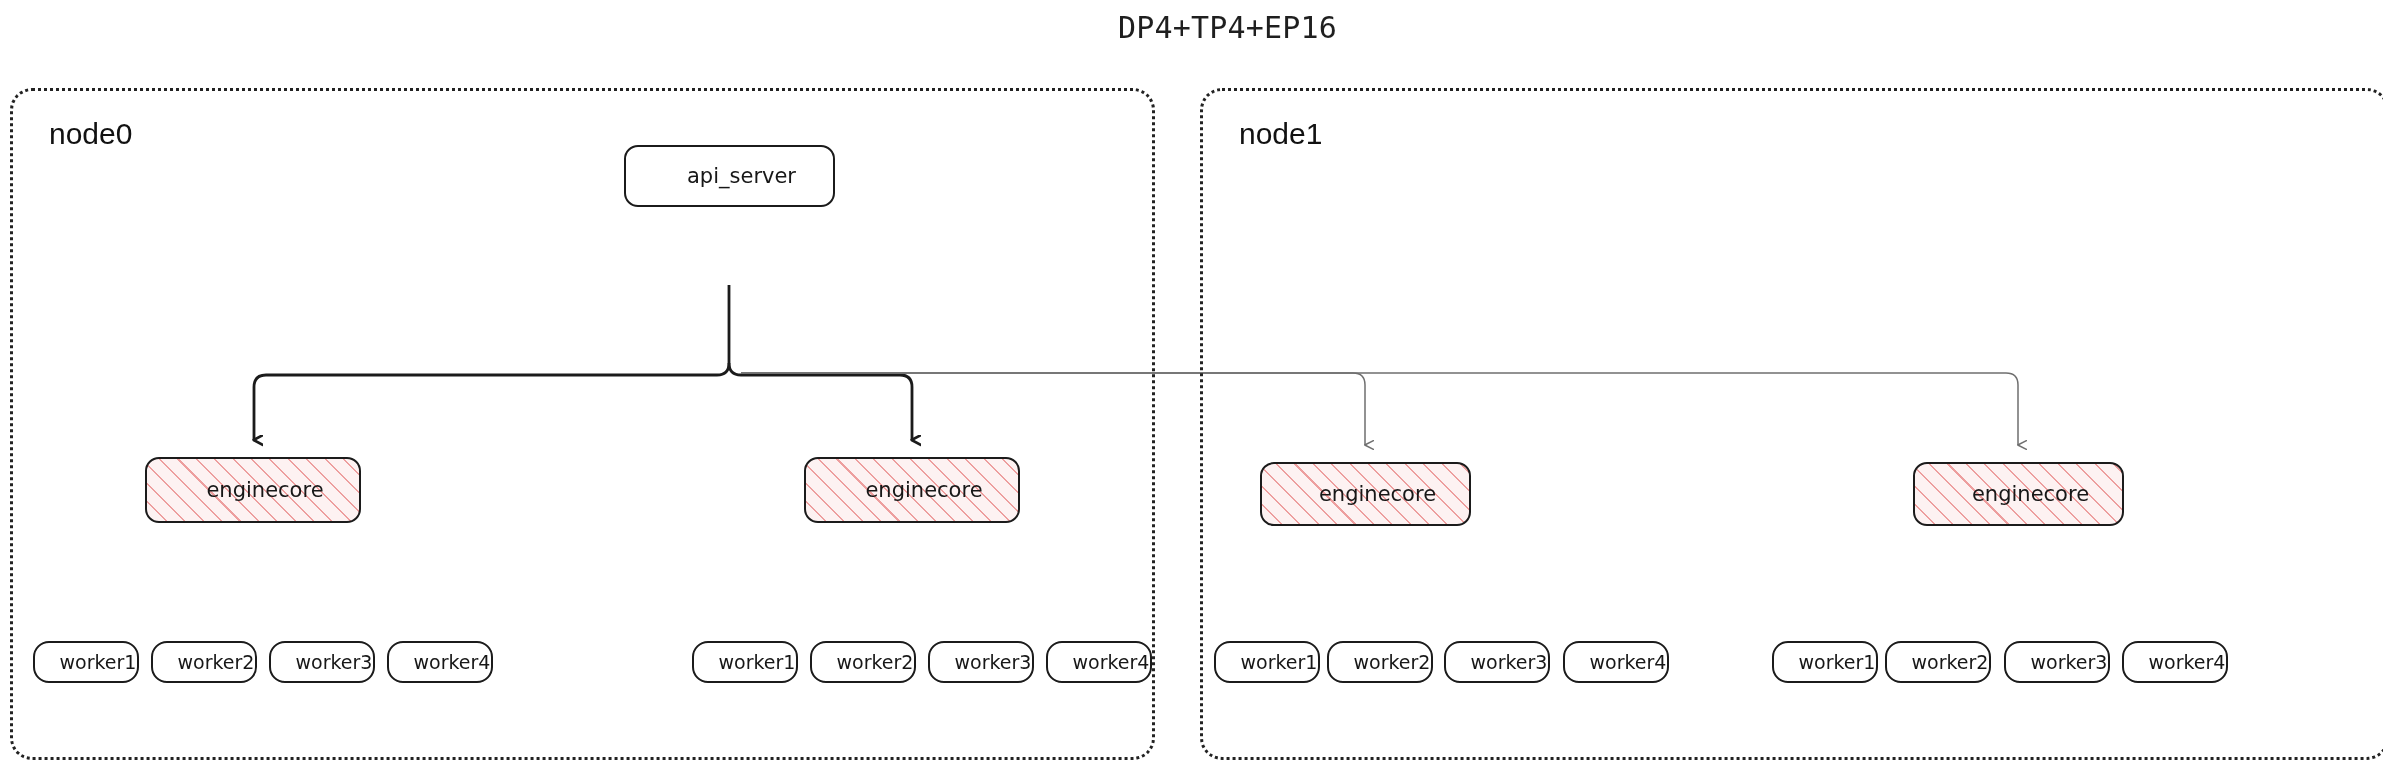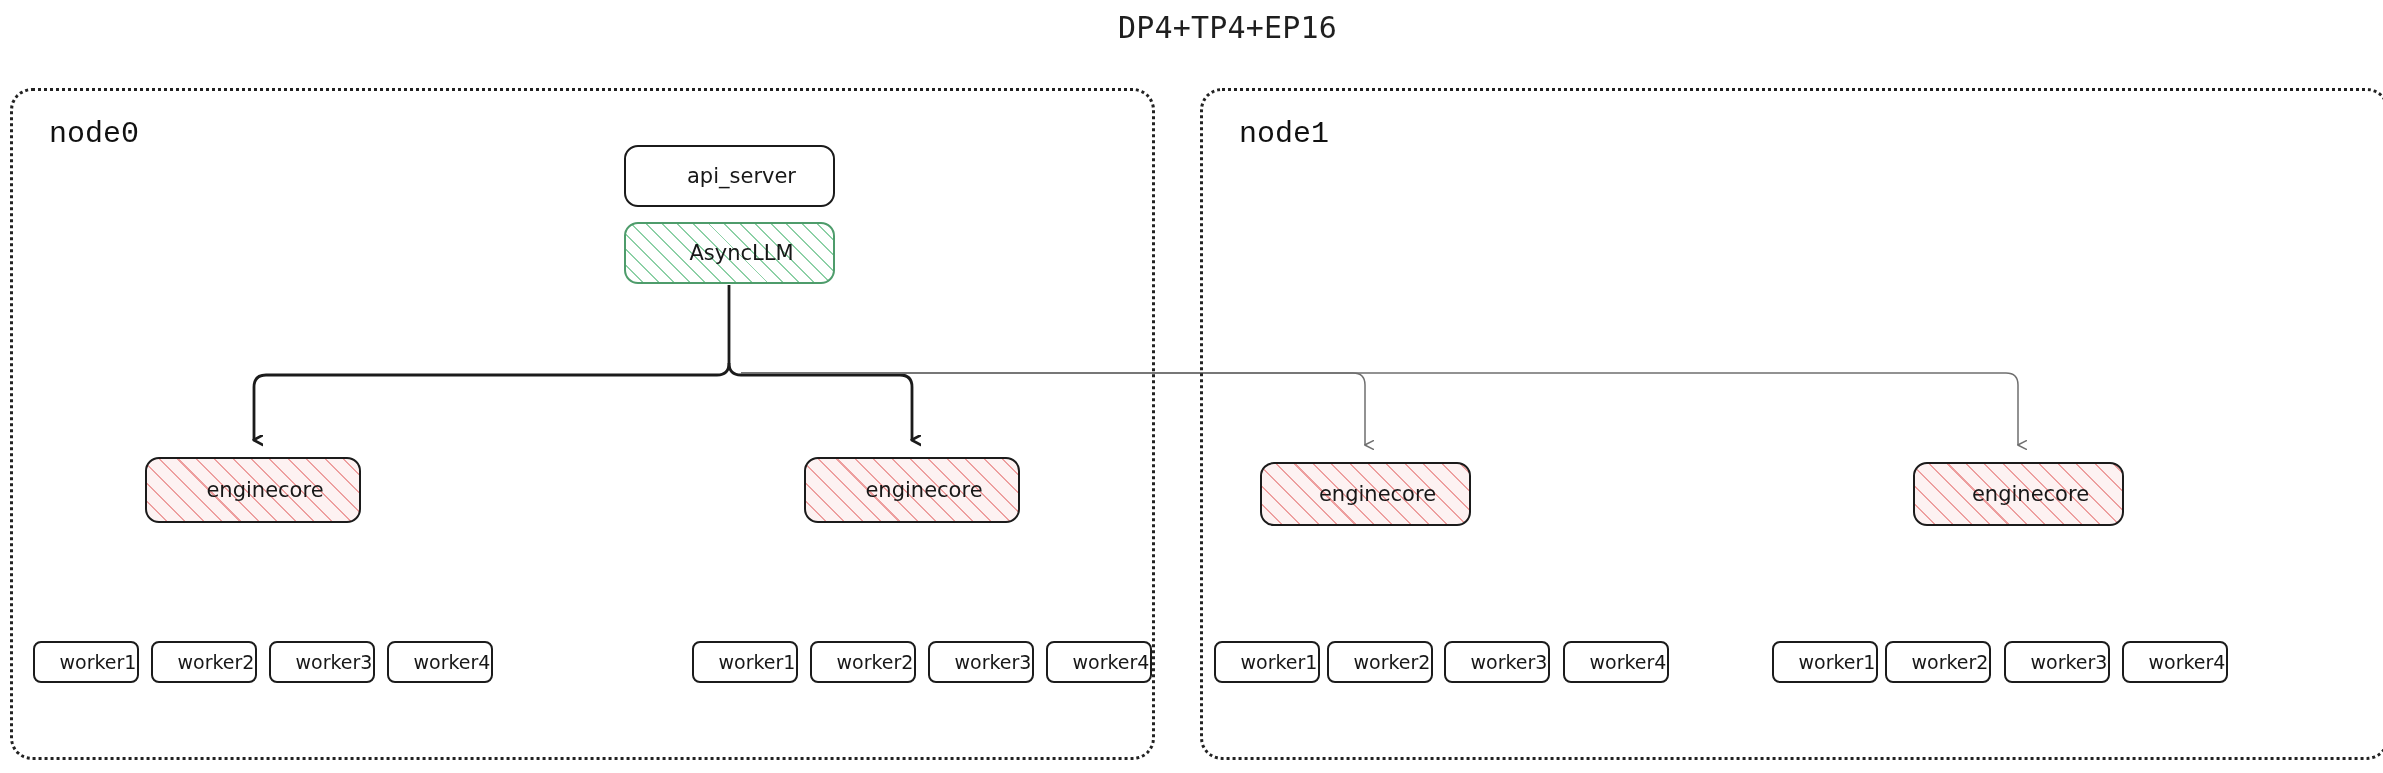--- a/index.html
+++ b/index.html
@@ -37,21 +37,21 @@
     position: absolute;
     border: 3px dotted #222222;
     border-radius: 22px;
     background: transparent;
     box-sizing: border-box;
   }
   .node-group-label {
     position: absolute;
     top: 26px;
     left: 36px;
-    font-family: Liberation Mono, monospace;
+    font-family: Liberation Sans, sans-serif;
     font-size: 30px;
     color: #111111;
     white-space: nowrap;
   }
 
   
   .box {
     position: absolute;
     box-sizing: border-box;
     display: flex;
@@ -64,21 +64,21 @@
     padding-left: 24px;
   }
 
   .box-plain {
     border: 2.5px solid #1b1b1b;
     font-size: 21px;
   }
 
   .box-worker {
     border: 2.5px solid #1b1b1b;
-    border-radius: 8px;
+    border-radius: 16px;
     font-size: 19px;
   }
 
   
   .box-async {
     border: 2.5px solid #4e9c6b;
     font-size: 21px;
     background-color: #ffffff;
     background-image: repeating-linear-gradient(
       45deg,
@@ -146,23 +146,20 @@
   </svg>
 
   <div class="node-group" style="left:10px; top:88px; width:1145px; height:672px;">
     <div class="node-group-label">node0</div>
   </div>
 
   <div class="box box-plain" style="left:624px; top:145px; width:211px; height:62px;">
     <span class="box-label">api_server</span>
   </div>
 
-  <div class="box box-async" style="left:624px; top:222px; width:211px; height:62px;">
-    <span class="box-label">AsyncLLM</span>
-  </div>
 
   <div class="box box-engine" style="left:145px; top:457px; width:216px; height:66px;">
     <span class="box-label">enginecore</span>
   </div>
 
   <div class="box box-engine" style="left:804px; top:457px; width:216px; height:66px;">
     <span class="box-label">enginecore</span>
   </div>
 
   <div class="box box-worker" style="left:33px; top:641px; width:106px; height:42px;">

